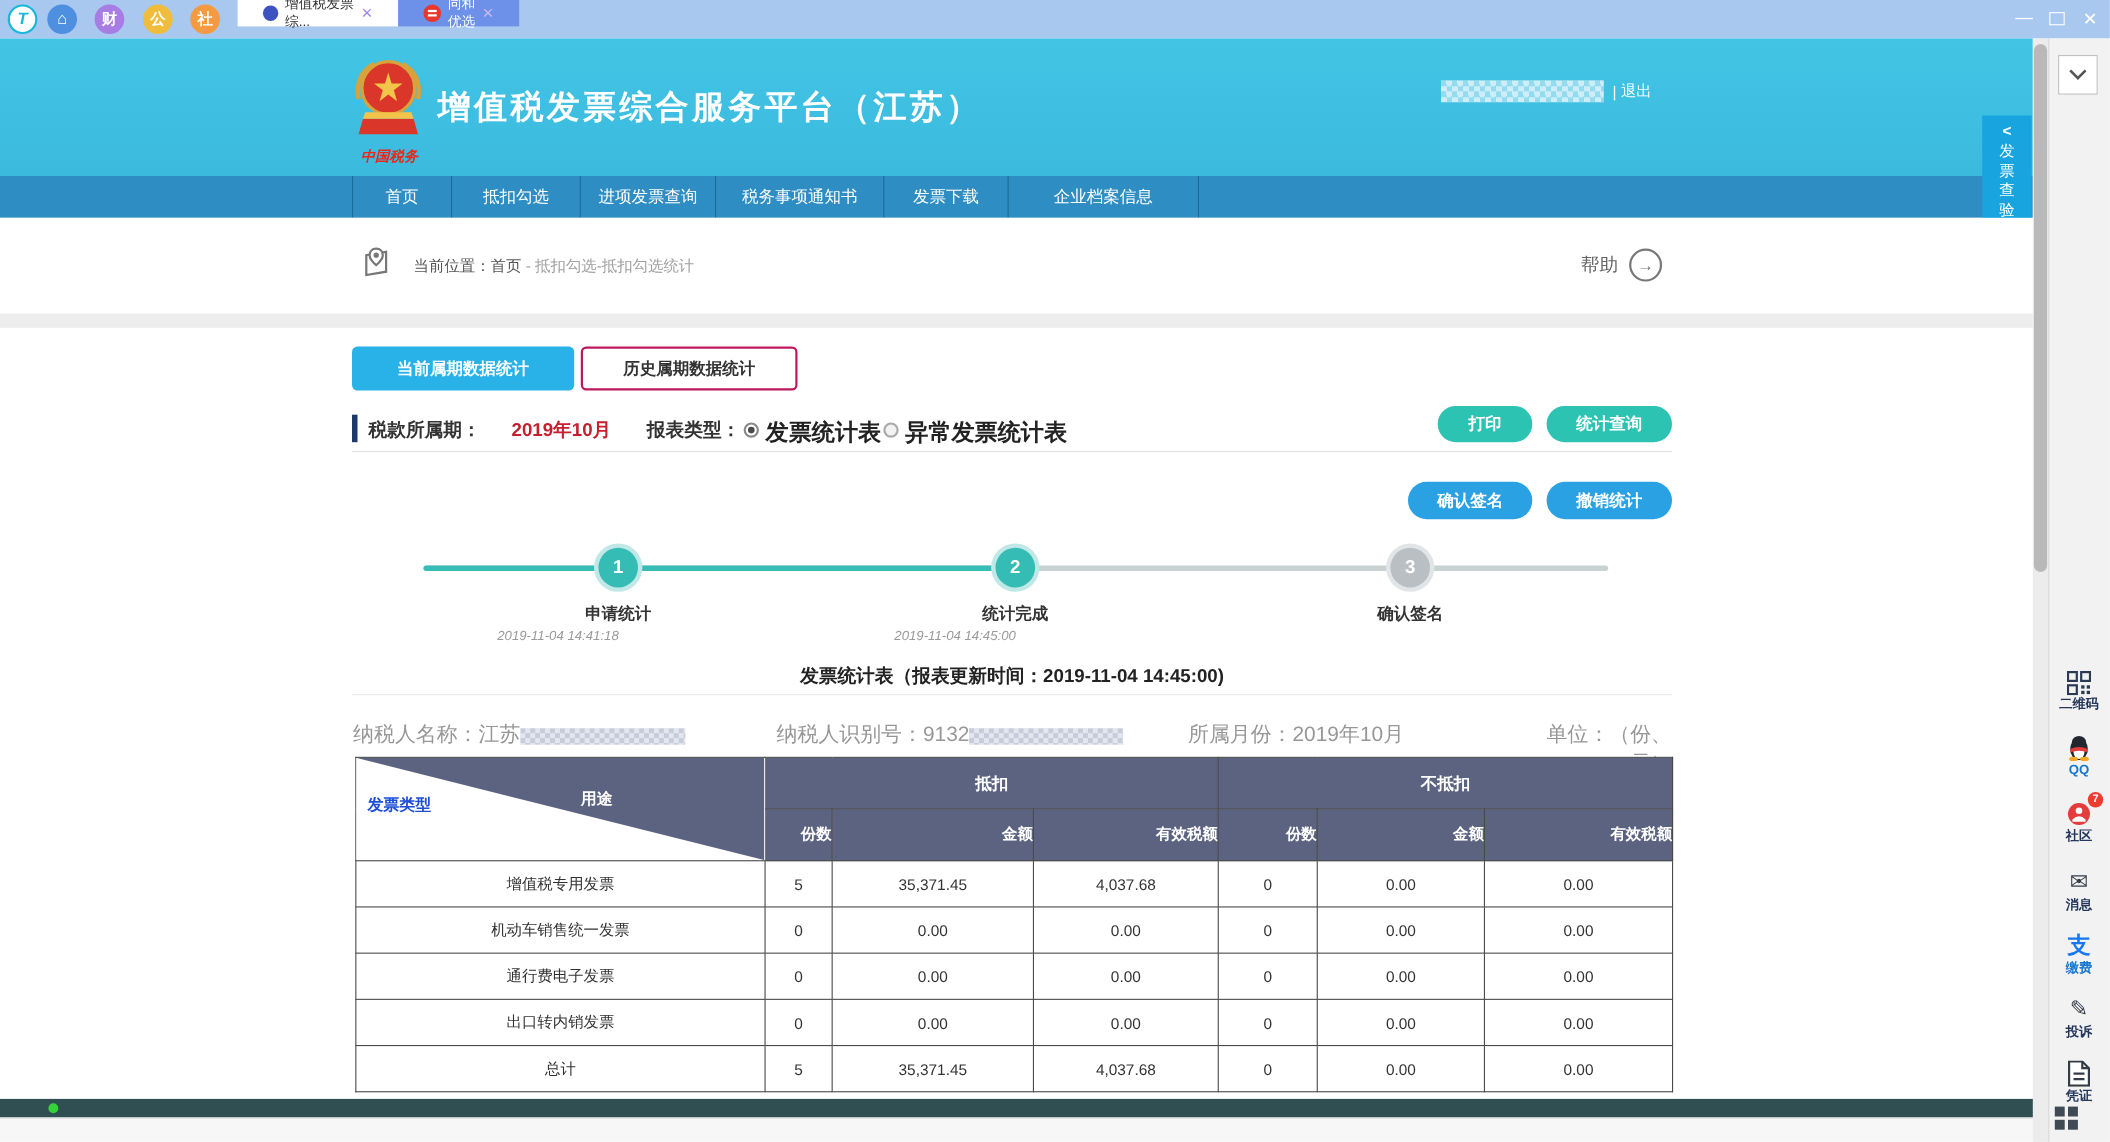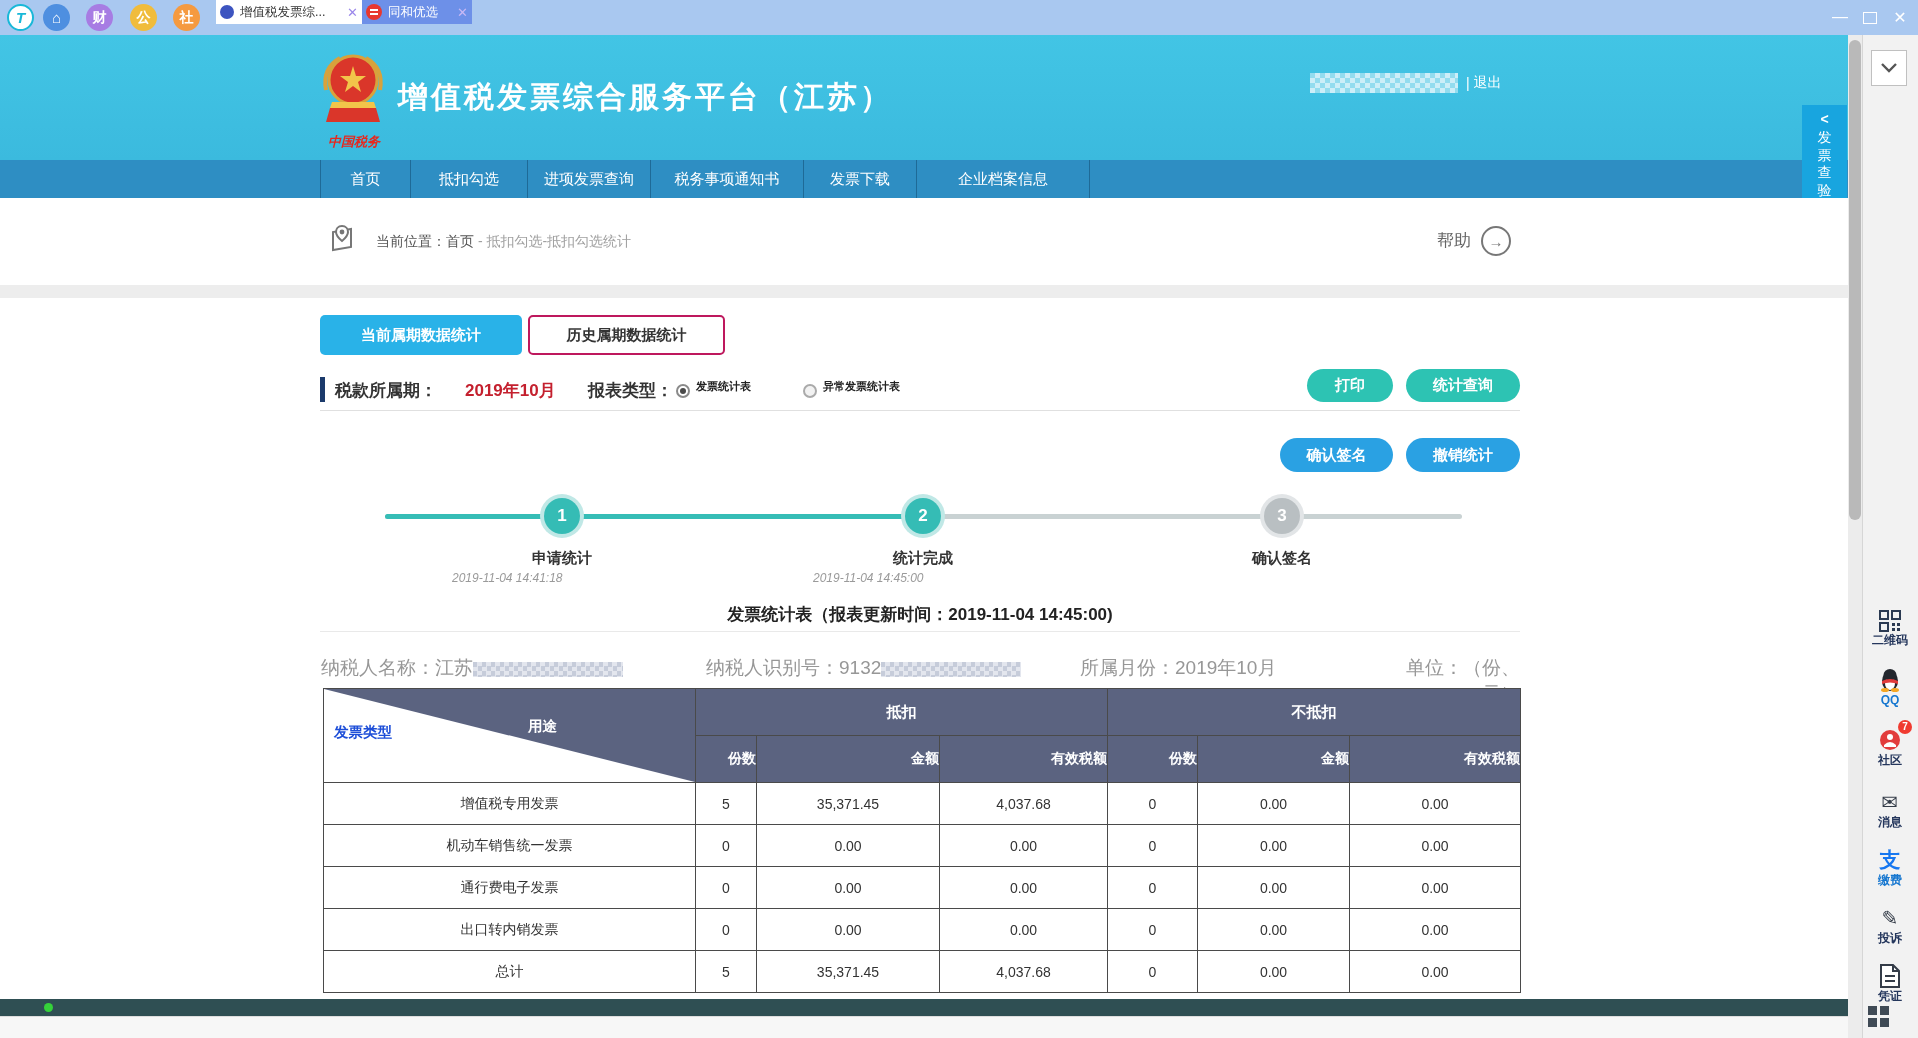--- a/index.html
+++ b/index.html
@@ -9,21 +9,21 @@
 
   
   .topbar{left:0;top:0;width:1918px;height:35px;background:#a9c8f0;}
   .qicon{position:absolute;top:4px;width:27px;height:27px;border-radius:50%;
          color:#fff;font-size:14px;font-weight:bold;display:flex;align-items:center;justify-content:center;}
   .qicon.t{left:7px;background:#fff;color:#19b8d8;border:2px solid #19b8d8;box-sizing:border-box;font-style:italic;font-size:15px;}
   .qicon.home{left:43px;background:#4e8fe0;font-size:15px;}
   .qicon.cai{left:86px;background:#a77ce3;}
   .qicon.gong{left:130px;background:#f0bc3c;}
   .qicon.she{left:173px;background:#f59a40;}
-  .btab{position:absolute;top:0;height:24px;display:flex;align-items:center;font-size:12.5px;padding:0 4px;box-sizing:border-box;}
+  .btab{position:absolute;top:0;height:24px;display:flex;align-items:center;font-size:12.5px;padding:0 23px;box-sizing:border-box;}
   .btab1{left:216px;width:146px;background:#ffffff;color:#333;}
   .btab2{left:362px;width:110px;background:#6d90e8;color:#fff;}
   .favicon1{width:14px;height:14px;border-radius:50%;background:#3d54c0;margin-right:6px;flex:0 0 auto;}
   .favicon2{width:16px;height:16px;border-radius:50%;background:#e8372f;margin-right:6px;flex:0 0 auto;position:relative;}
   .favicon2::after{content:"";position:absolute;left:4px;top:5px;width:8px;height:2px;background:#fff;box-shadow:0 4px 0 #fff;}
   .tabclose{margin-left:auto;color:#9b87ea;font-size:13px;font-weight:bold;}
   .btab2 .tabclose{color:#c9b9f5;}
   .winctl{position:absolute;top:8px;color:#fff;font-size:16px;width:24px;text-align:center;}
   .ctl-min{left:1828px;} .ctl-max{left:1858px;} .ctl-close{left:1888px;}
   .ctl-max .sq{display:inline-block;width:12px;height:10px;border:1.5px solid #fff;position:relative;top:2px;}
@@ -71,21 +71,21 @@
   
   .navybar{left:320px;top:377px;width:5px;height:25px;background:#1b3a6b;}
   .flabel{top:379px;font-size:17px;font-weight:bold;color:#333;}
   .f-period{left:335px;}
   .f-period-val{left:465px;color:#c4202e;}
   .f-type{left:588px;}
   .radio{top:384px;width:14px;height:14px;border-radius:50%;box-sizing:border-box;}
   .radio.sel{left:676px;border:2px solid #8a8a8a;background:#fff;}
   .radio.sel::after{content:"";position:absolute;left:2px;top:2px;width:6px;height:6px;border-radius:50%;background:#4a4a4a;}
   .radio.un{left:803px;border:2px solid #aaa;background:#f2f2f2;}
-  .rlabel{top:379px;font-size:11px;font-weight:bold;color:#222;}
+  .rlabel{top:379px;font-size:21px;font-weight:bold;color:#222;}
   .r1{left:696px;} .r2{left:823px;}
 
   
   .pill{border-radius:17px;color:#fff;font-size:15px;font-weight:bold;display:flex;align-items:center;justify-content:center;}
   .teal{background:#2dc3b3;}
   .blue{background:#2aa1e3;}
   .btn-print{left:1307px;top:369px;width:86px;height:33px;}
   .btn-query{left:1406px;top:369px;width:114px;height:33px;}
   .btn-confirm{left:1280px;top:438px;width:113px;height:34px;}
   .btn-revoke{left:1406px;top:438px;width:114px;height:34px;}

